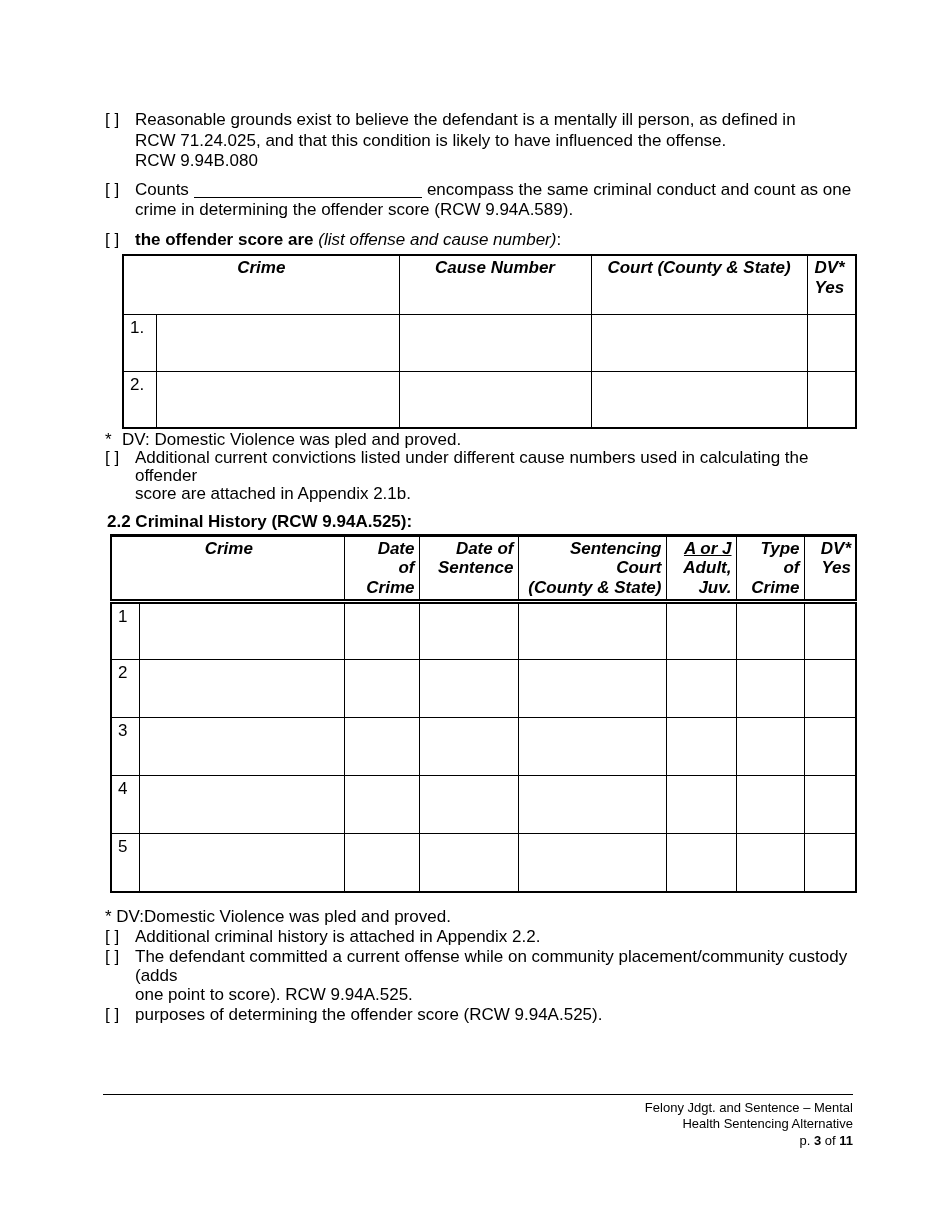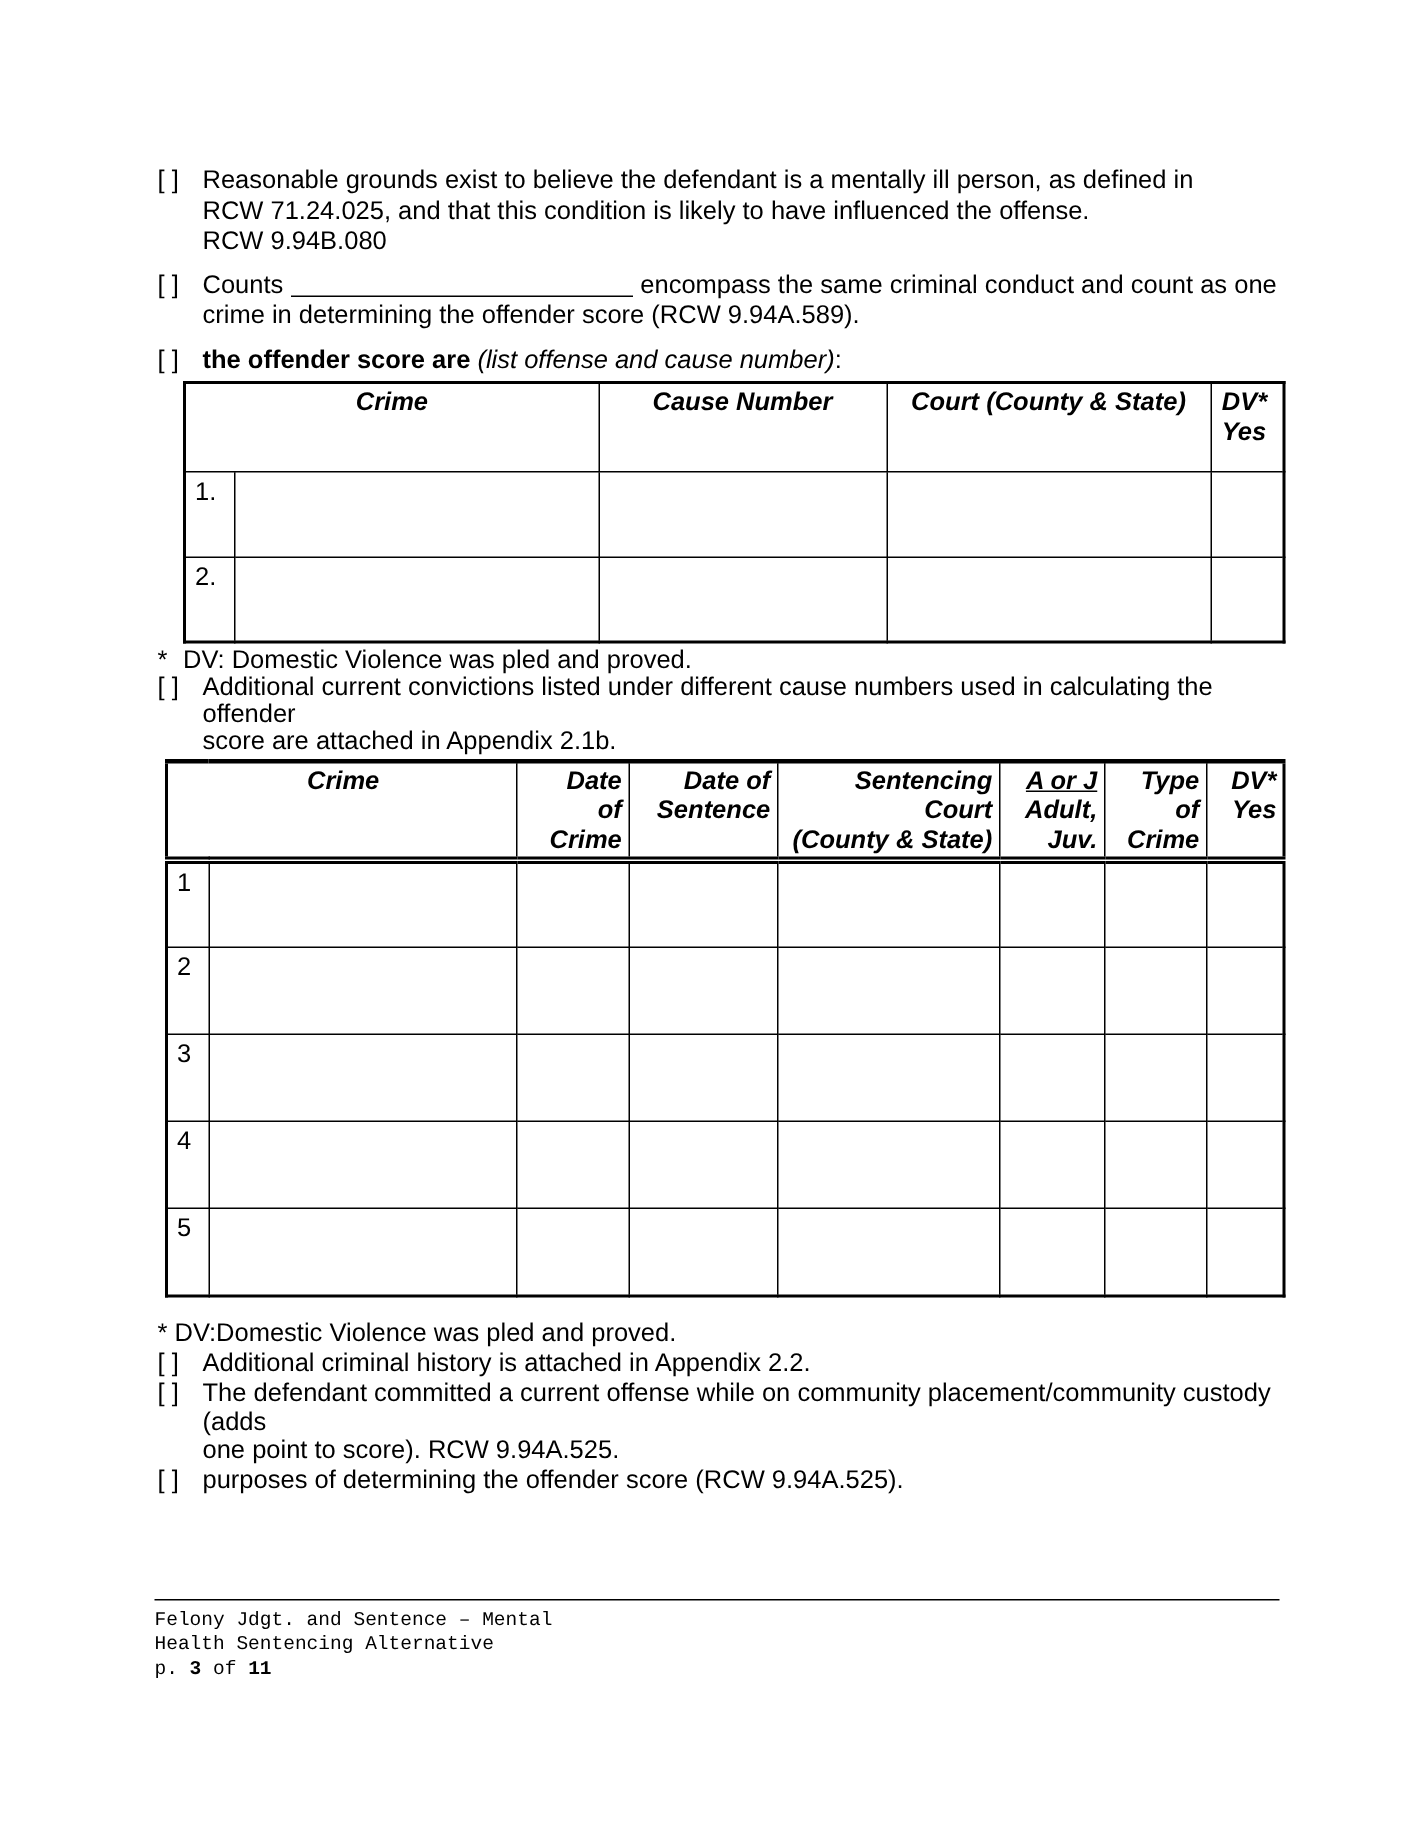--- a/index.html
+++ b/index.html
@@ -70,21 +70,21 @@
 
   .footer {
     margin: 70px 0 0 -2px;
     width: 750px;
     border-top: 1.5px solid #000;
     padding-top: 5px;
     position: relative;
     font-size: 13px; line-height: 16.5px;
   }
   .footer-left { position: absolute; left: 17px; top: 5px; }
-  .footer-center { text-align: left; font-family: Liberation Mono, monospace; }
+  .footer-center { text-align: right; }
 </style>
 </head>
 <body>
 
 <div class="content">
 
   <div class="cbitem mb8">
     <span class="cb">[ ]</span>
     <div class="cbtext">
       <div>Reasonable grounds exist to believe the defendant is a mentally ill person, as defined in</div>
@@ -152,20 +152,21 @@
 
     <div class="cbitem">
       <span class="cb">[ ]</span>
       <div class="cbtext">
         <div>Additional current convictions listed under different cause numbers used in calculating the offender</div>
         <div>score are attached in Appendix 2.1b.</div>
       </div>
     </div>
   </div>
 
+  <div class="heading">2.2 Criminal History (RCW 9.94A.525):</div>
 
   <table class="t2">
     <colgroup>
       <col style="width:28px">
         <col style="width:205px">
         <col style="width:75px">
         <col style="width:99px">
         <col style="width:148px">
         <col style="width:70px">
         <col style="width:68px">

